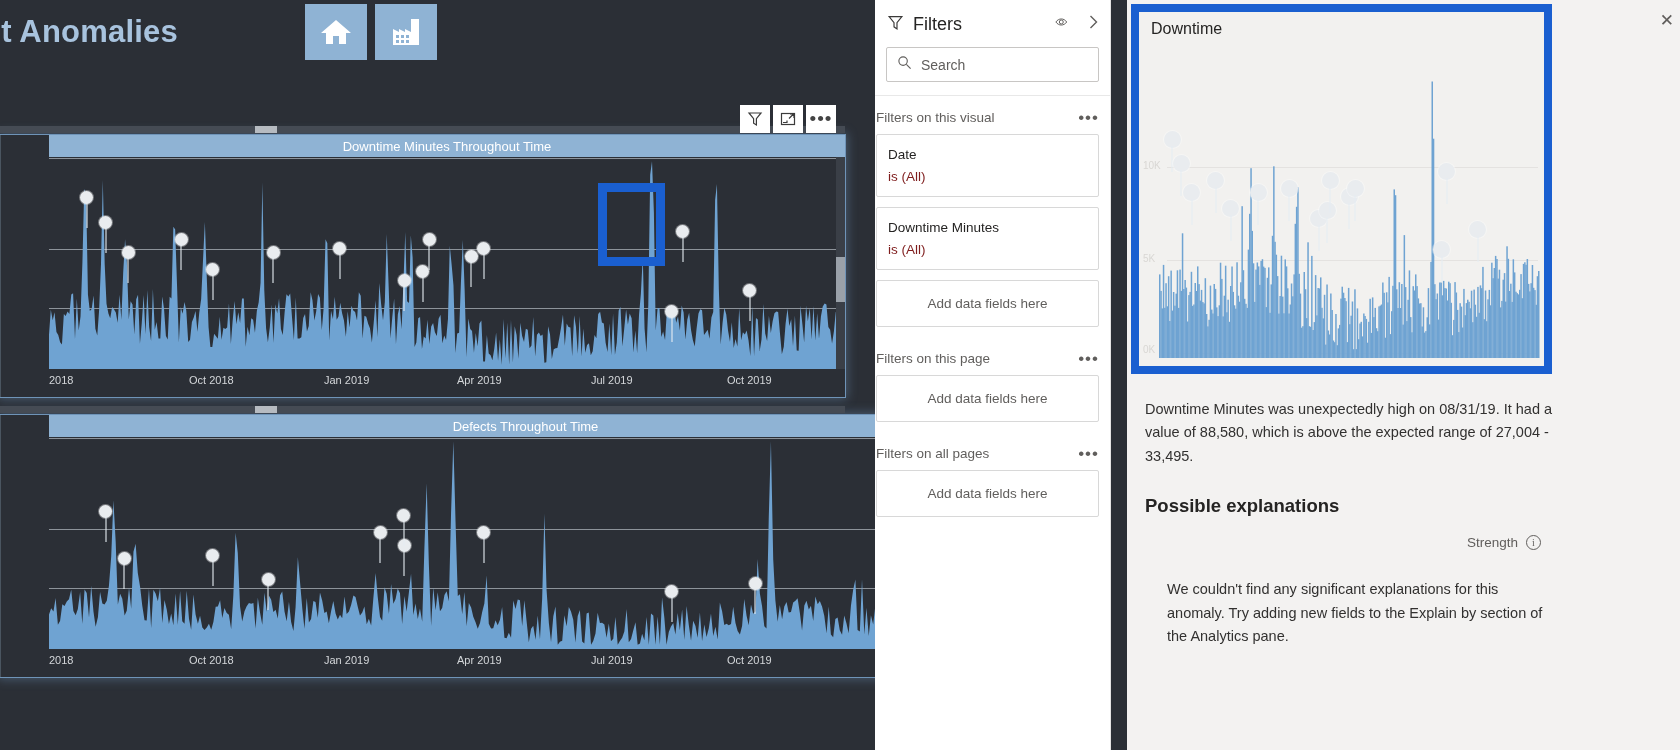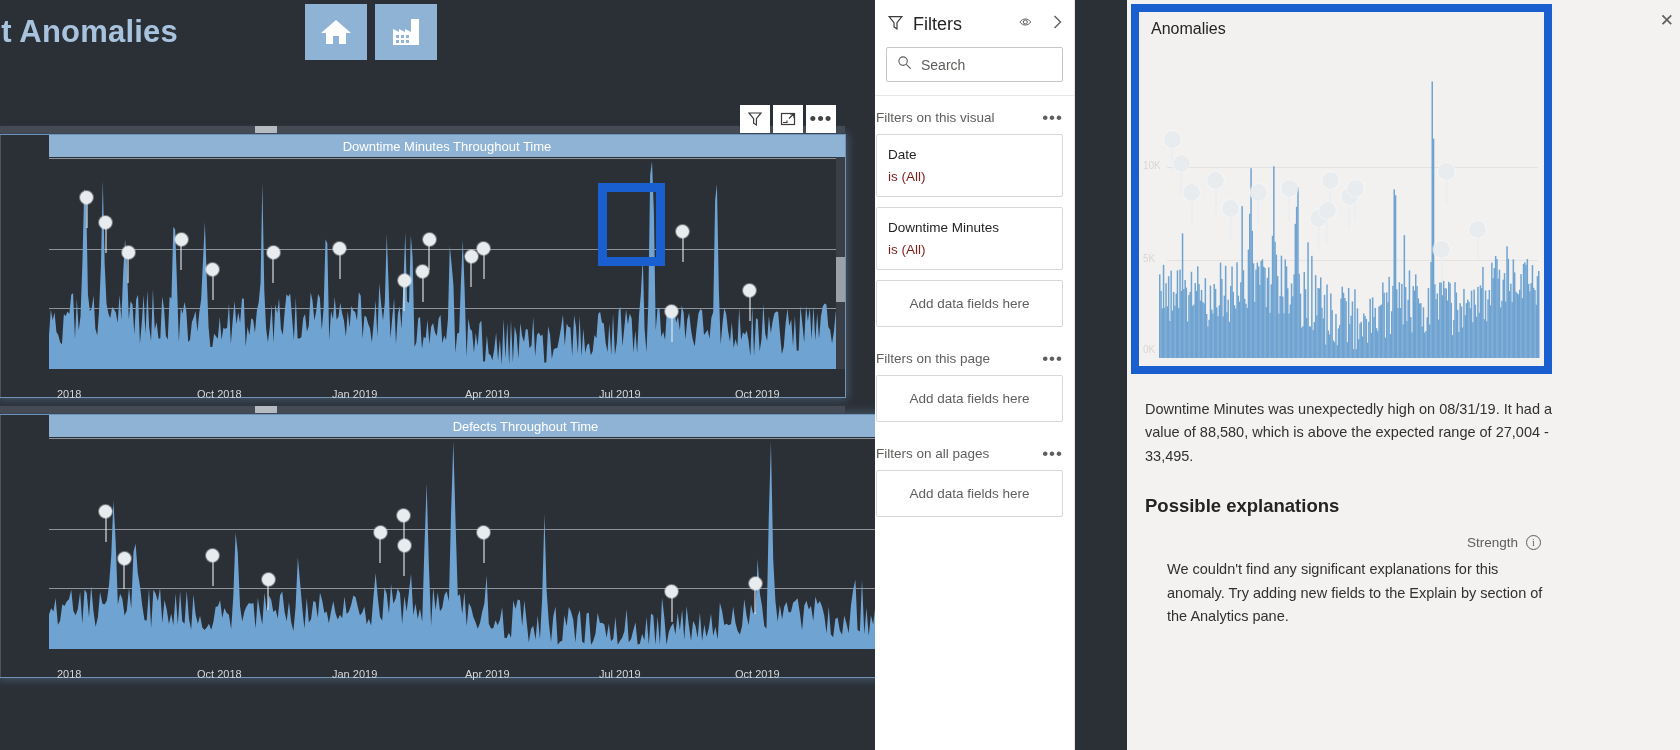--- a/index.html
+++ b/index.html
@@ -52,21 +52,21 @@
     height: 22px; background: #8fb3d4; color: #ffffff;
     font-size: 13px; display: flex; align-items: center; justify-content: center;
     font-weight: normal;
   }
   .plot { position: relative; background: #2b2f36; overflow: hidden; }
   .gridline { position: absolute; left: 0; right: 0; height: 1px; background: #8d939a; }
   .axis-row {
     position: relative; height: 26px; background: #2b2f36;
   }
   .axis-lbl {
-    position: absolute; top: 19px; font-size: 11px; color: #d4d7da; white-space: nowrap; margin-left: 8px;
+    position: absolute; top: 5px; font-size: 11px; color: #d4d7da; white-space: nowrap;
   }
   .series { position: absolute; left: 0; top: 0; width: 100%; height: 100%; }
   .marker {
     position: absolute; width: 13px; height: 13px; border-radius: 50%;
     background: #e9ecef; box-shadow: 0 0 0 1px rgba(255,255,255,.35);
   }
   .marker .stem {
     position: absolute; left: 5px; top: 11px; width: 2px; height: 26px;
     background: rgba(230,236,242,.55);
   }
@@ -80,21 +80,21 @@
   
   .vscroll {
     position: absolute; width: 9px; background: #3a3f47;
   }
   .vscroll .thumb { position: absolute; left: 0; width: 9px; background: #9aa1a9; }
   .hscroll { position: absolute; height: 7px; background: #454b54; }
   .hscroll .thumb { position: absolute; top: 0; height: 7px; background: #b6bbc1; }
 
   
   .filters {
-    position: absolute; left: 875px; top: 0; width: 200px; height: 750px;
+    position: absolute; left: 875px; top: 0; width: 236px; height: 750px;
     background: #ffffff; border-right: 1px solid #e3e3e3;
   }
   .filters-head {
     display: flex; align-items: center; gap: 9px;
     padding: 14px 12px 0 12px; position: relative;
   }
   .filters-head .ttl { font-size: 18px; color: #252423; font-weight: normal; }
   .fh-right { position: absolute; right: 10px; top: 14px; display: flex; gap: 14px; align-items: center; color: #605e5c; }
   .search-wrap { padding: 12px 11px 0 11px; }
   .search-box {
@@ -153,21 +153,21 @@
     display: flex; align-items: center; justify-content: flex-end; gap: 8px;
     margin-top: 18px; padding-right: 12px;
   }
   .strength-row .lbl { font-size: 13.5px; color: #605e5c; }
   .info-i {
     width: 15px; height: 15px; border: 1px solid #605e5c; border-radius: 50%;
     font-size: 10px; color: #605e5c; display: flex; align-items: center; justify-content: center;
     font-family: "Liberation Serif", serif;
   }
   .anom-note {
-    margin-top: 8px; margin-left: 22px; font-size: 14.5px; color: #323130; line-height: 1.62;
+    margin-top: 28px; margin-left: 22px; font-size: 14.5px; color: #323130; line-height: 1.62;
   }
 </style>
 </head>
 <body>
 
 <div id="root">
 
   <div class="canvas">
 
     <div class="report-title">nt Anomalies</div>
@@ -412,21 +412,21 @@
       <div class="fdrop">Add data fields here</div>
     </div>
   </div>
 
   <div class="anom">
 
     <span class="anom-close">✕</span>
 
     <div class="anom-vis">
       <div class="anom-vis-inner">
-        <div class="anom-vis-title">Anomalies</div>
+        <div class="anom-vis-title">Downtime</div>
         <div class="anom-grid" style="top:155px;"></div>
         <div class="anom-grid" style="top:248px;"></div>
         <div class="anom-grid" style="top:341px;"></div>
         <div class="anom-ytick" style="top:148px;">10K</div>
         <div class="anom-ytick" style="top:241px;">5K</div>
         <div class="anom-ytick" style="top:332px;">0K</div>
         <svg class="series" id="svg3" viewBox="0 0 405 354" preserveAspectRatio="none">
             <rect x="20.0" y="262.4" width="1.5" height="83.6" fill="#6fa3d2"></rect>
             <rect x="21.3" y="278.9" width="1.5" height="67.1" fill="#6fa3d2"></rect>
             <rect x="22.5" y="296.4" width="1.5" height="49.6" fill="#6fa3d2"></rect>

